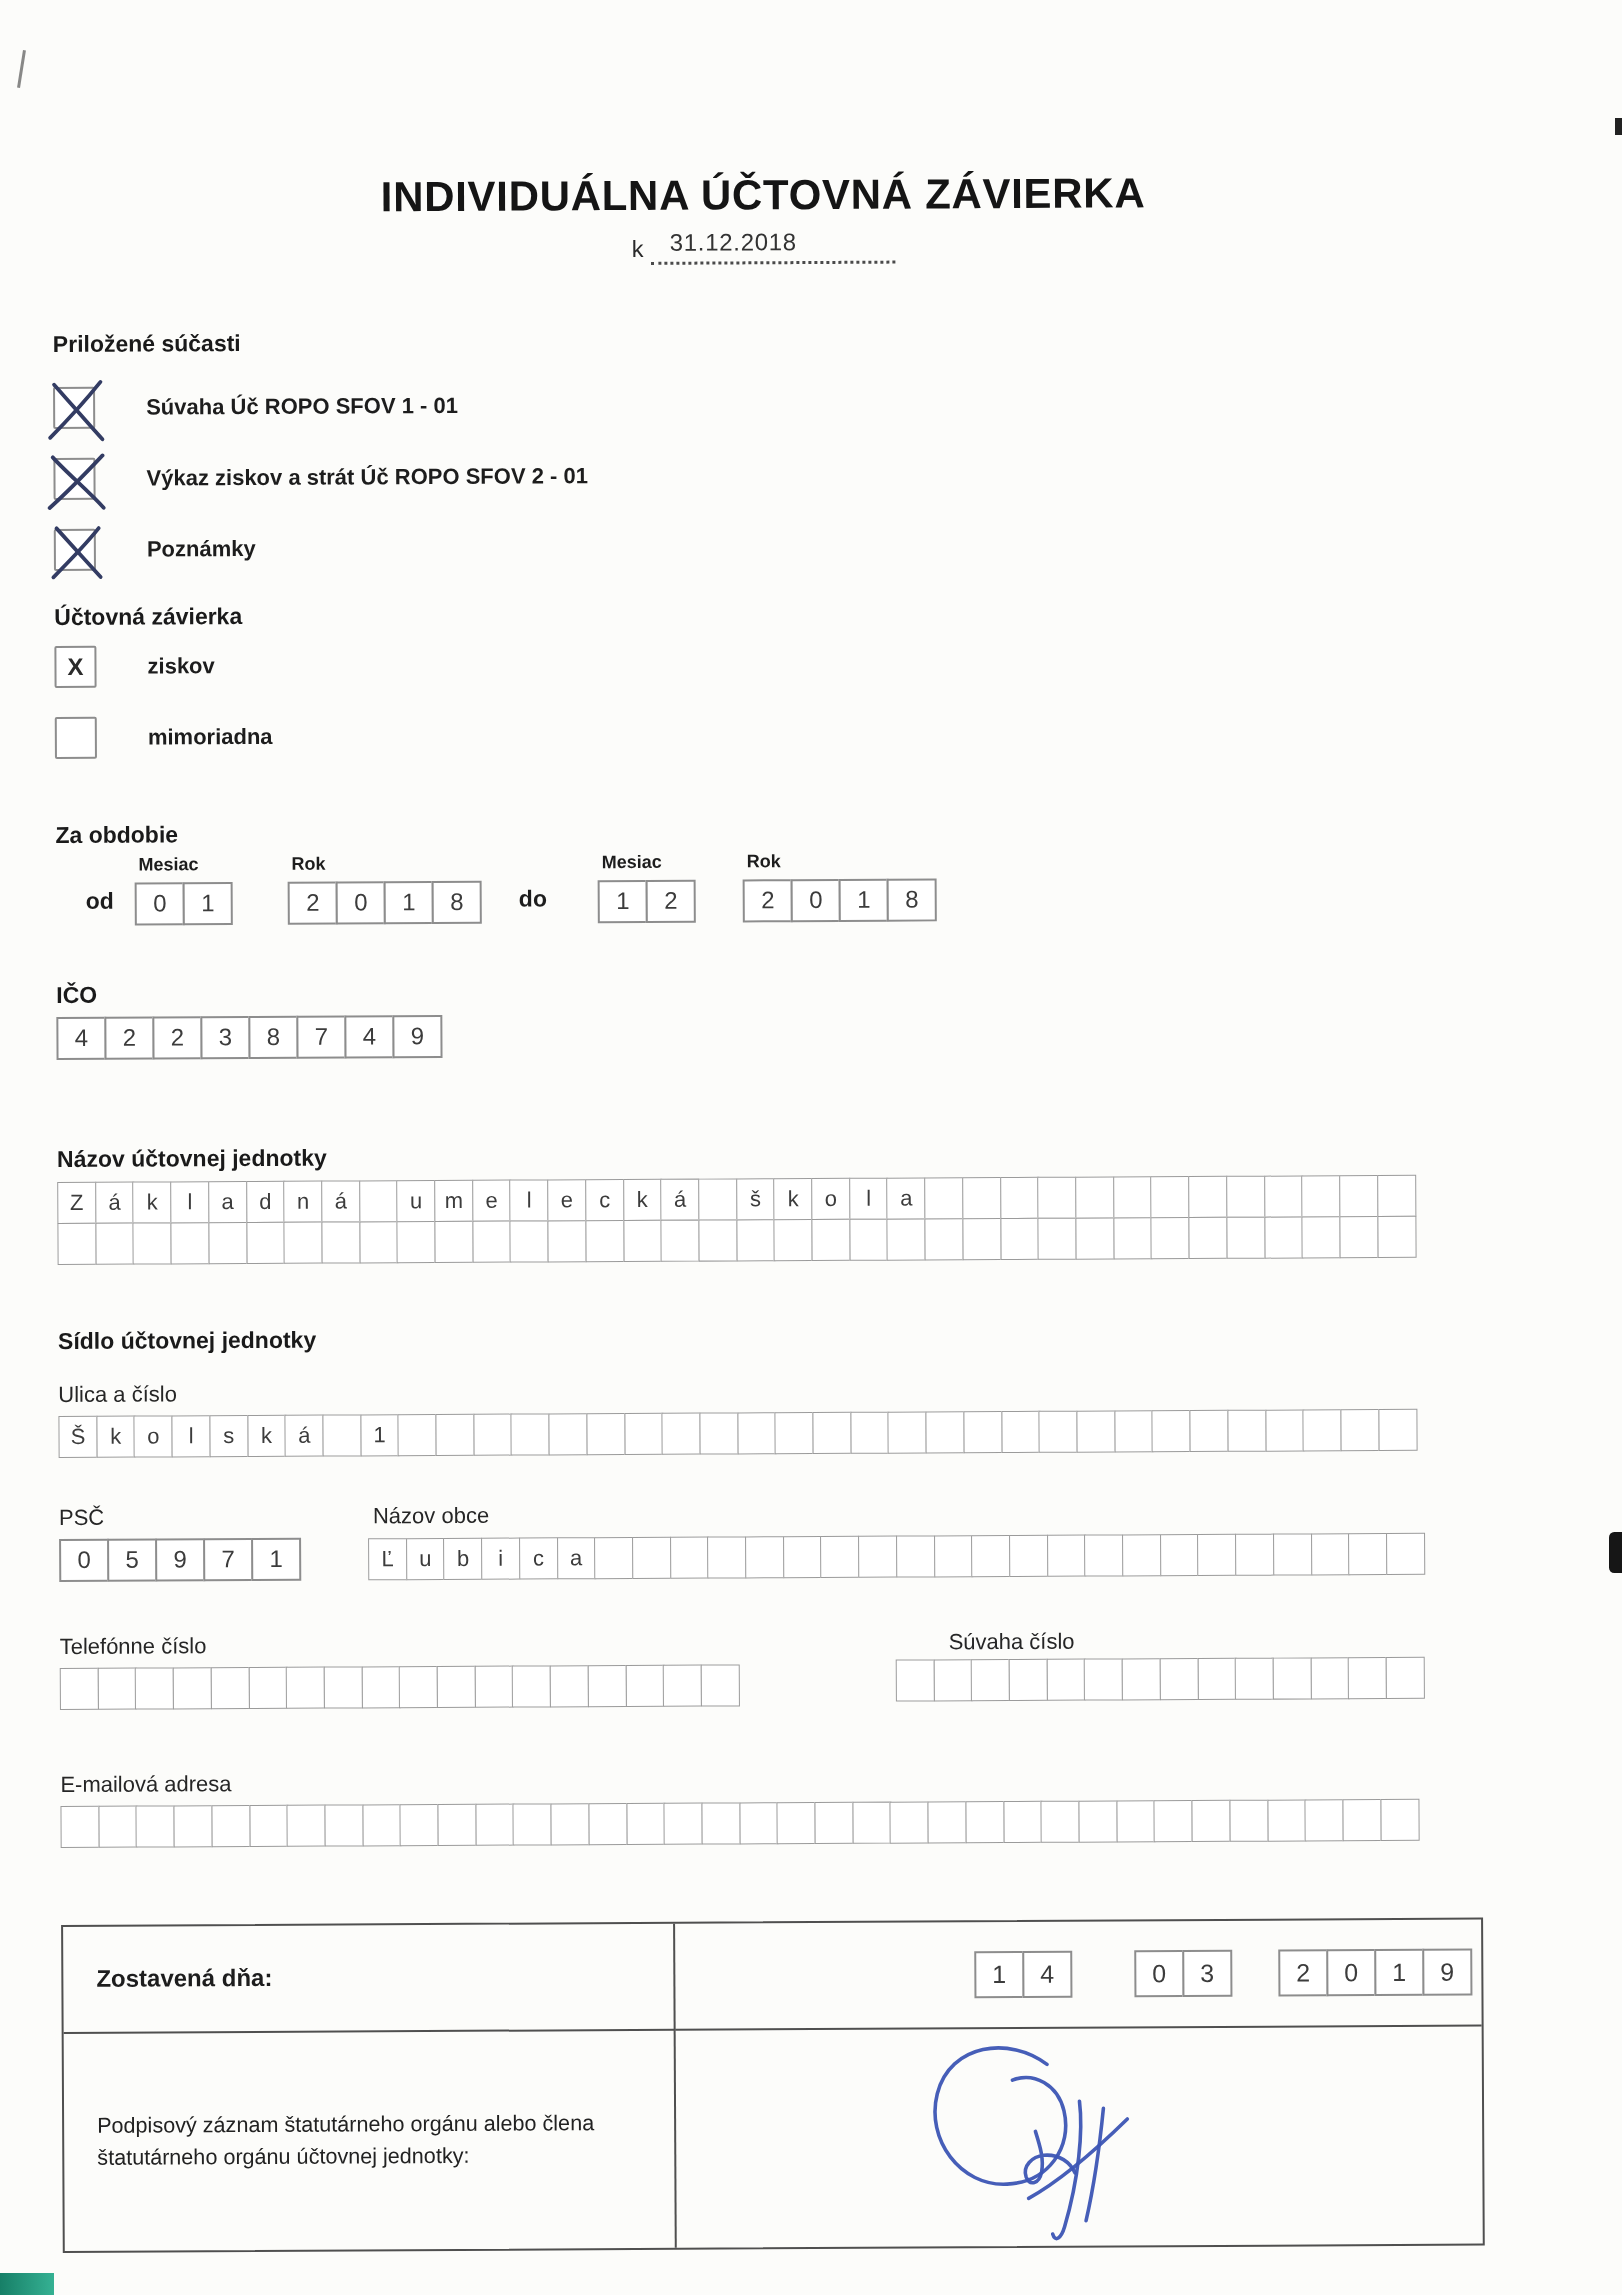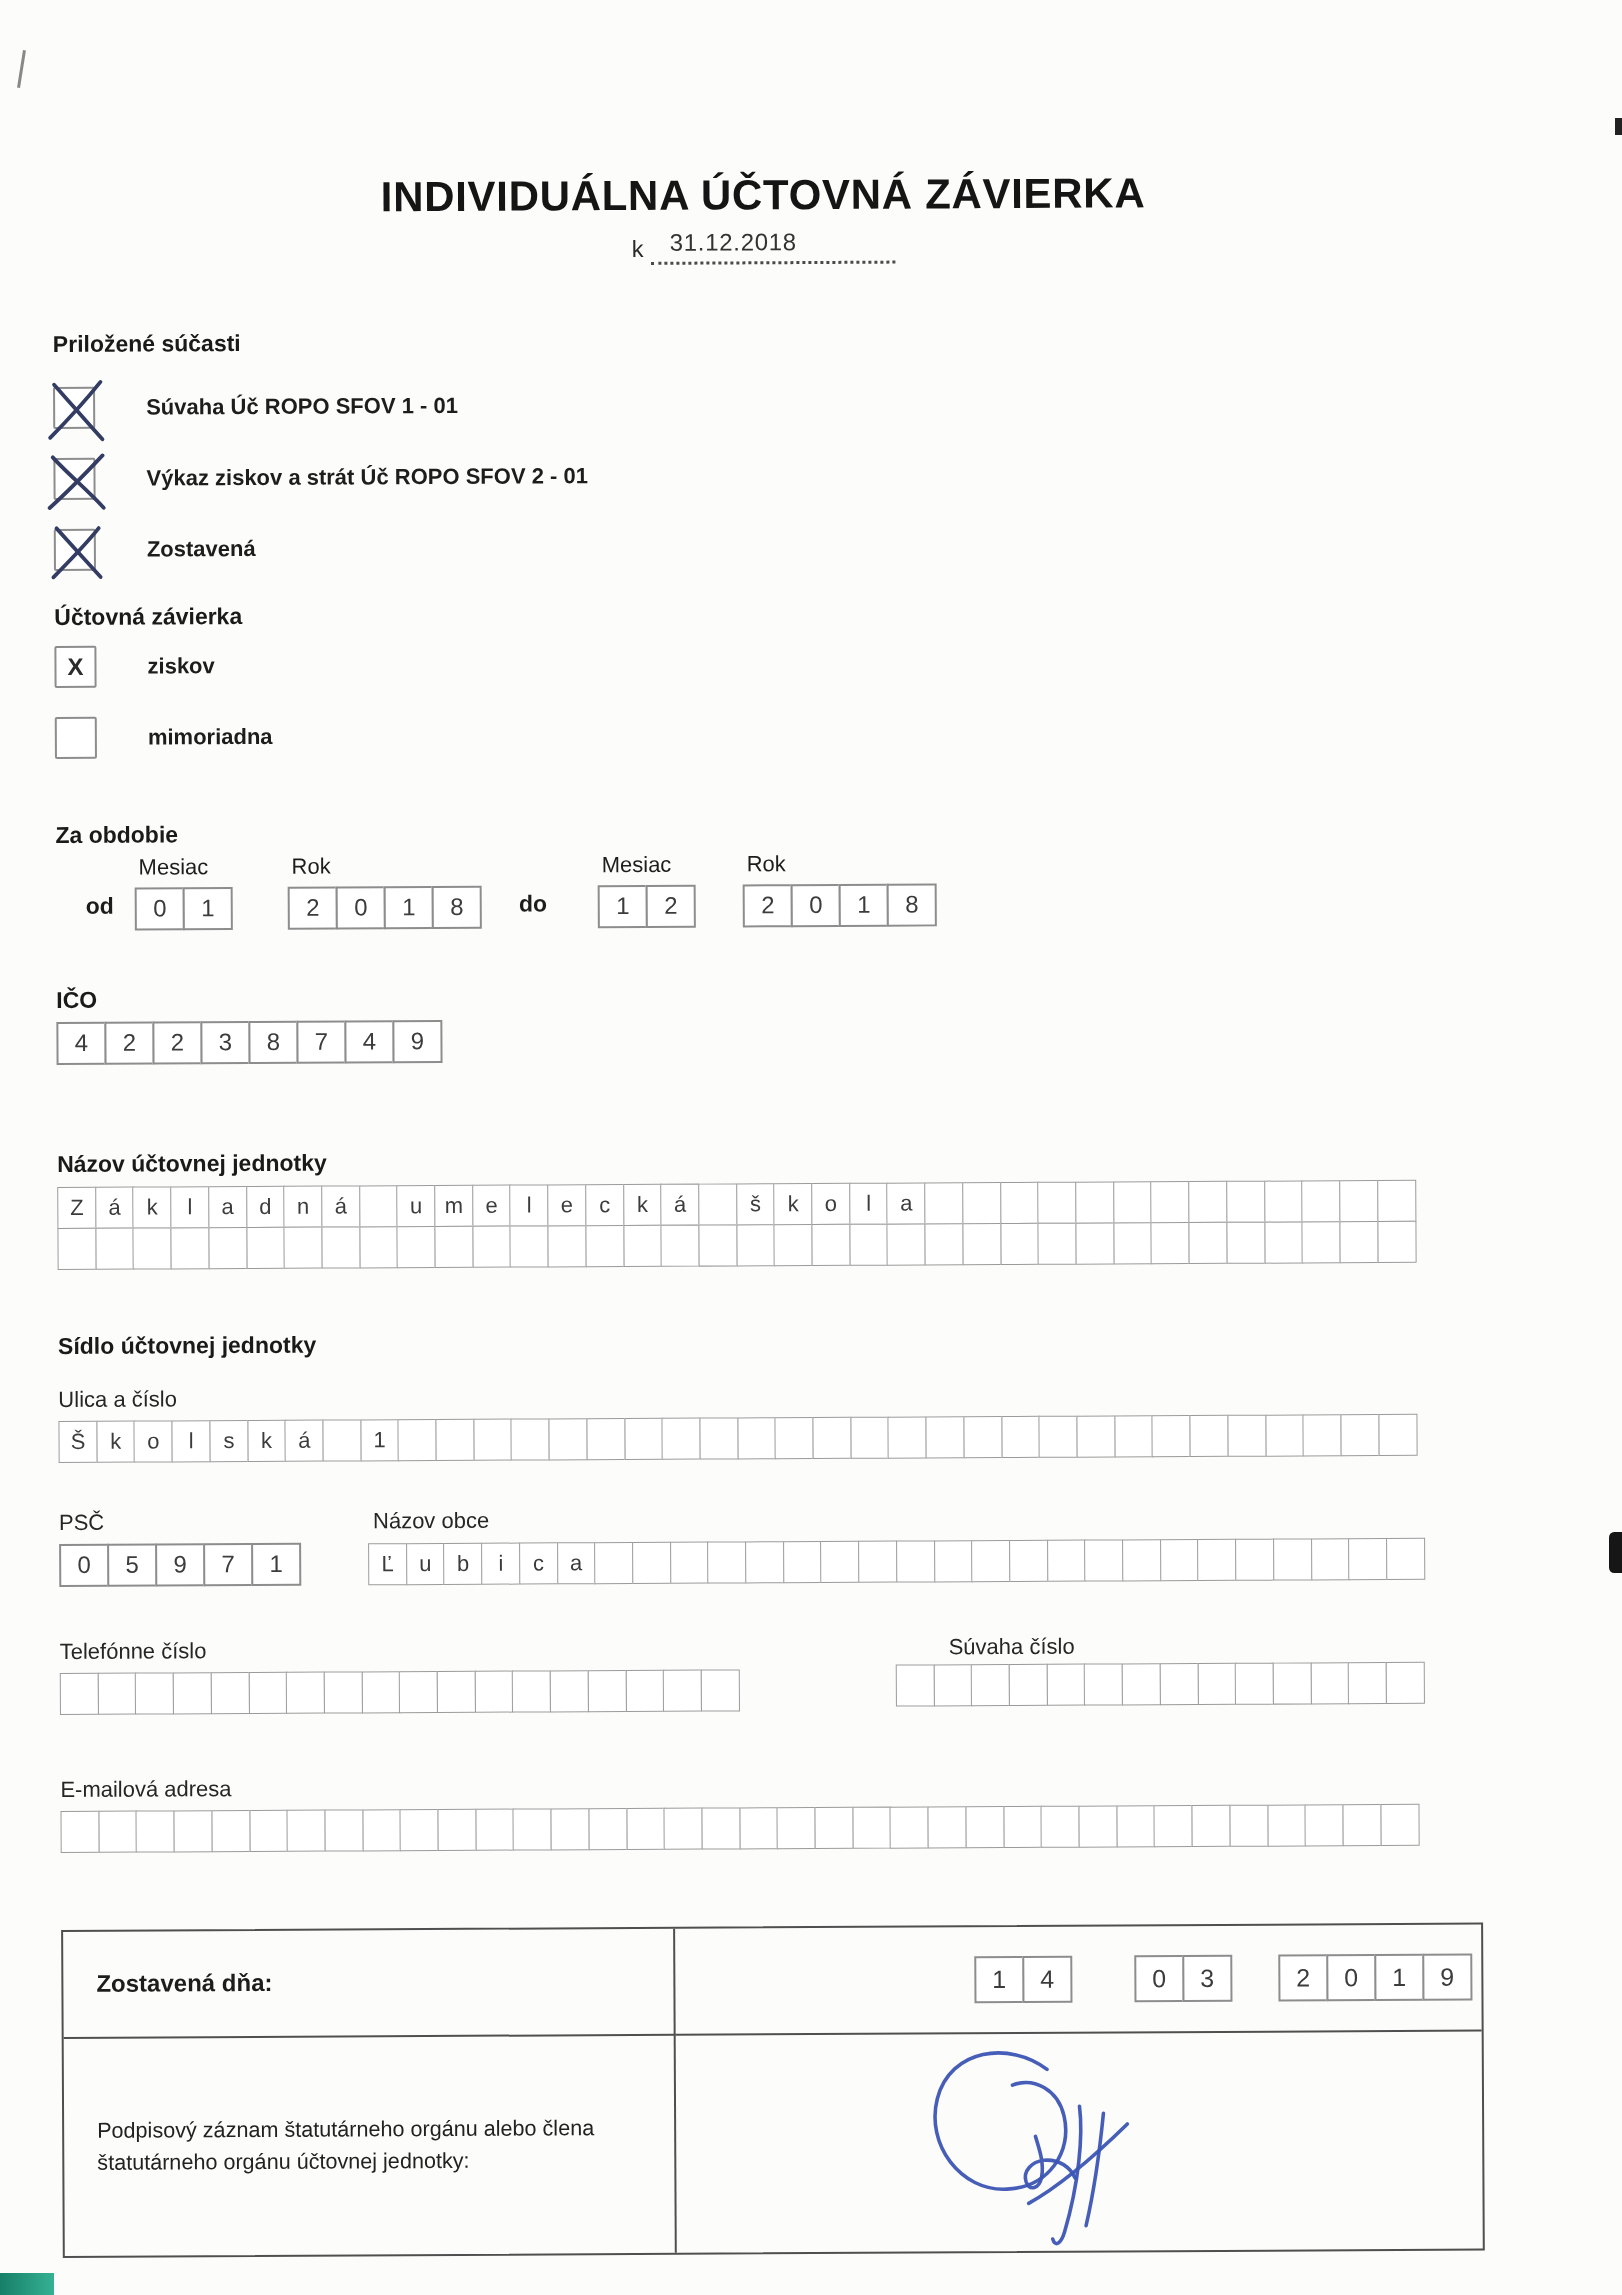--- a/index.html
+++ b/index.html
@@ -57,21 +57,21 @@
     width:39px; height:42px; border:1.3px solid #9b9b9b; margin-left:-1.3px; background:#fff;
     display:flex; align-items:center; justify-content:center;
     font-size:22px; color:#3c3c3c;
   }
   .chargrid .cell:first-child { margin-left:0; }
   .gridstack .chargrid + .chargrid { margin-top:-1.3px; }
 
   
   .period-row { display:flex; align-items:flex-end; margin-top:6.5px; padding-left:30px; }
   .fcol { display:flex; flex-direction:column; }
-  .fcol .flabel { font-size:22px; font-weight:normal; margin:0 0 6.5px 3.9px; }
+  .fcol .flabel { font-size:18px; font-weight:bold; margin:0 0 6.5px 3.9px; }
   .odlabel { font-size:23px; font-weight:bold; margin:0 0 10.5px 0; }
   .m-od { margin-right:21px; }
   .m-rok1 { margin-left:55px; }
   .m-do { margin-left:37px; margin-right:51px; }
   .m-rok2 { margin-left:47px; }
 
   .sec-attach-h { margin-top:63px; }
   .sec-closing-h { margin-top:33px; }
   .closing-row-first { margin-top:14.4px; }
   .sec-period-h { margin-top:63px; }
@@ -161,21 +161,21 @@
       <span class="check-label">Výkaz ziskov a strát Úč ROPO SFOV 2 - 01</span>
     </div>
 
     <div class="check-row">
       <span class="checkbox">
         <svg class="handx" viewBox="0 0 64 64">
           <path d="M8,4 C24,22 44,44 60,62"></path>
           <path d="M58,4 C42,24 20,46 4,62"></path>
         </svg>
       </span>
-      <span class="check-label">Zostavená</span>
+      <span class="check-label">Poznámky</span>
     </div>
 
     <div class="h sec-closing-h">Účtovná závierka</div>
 
     <div class="check-row closing-row-first">
       <span class="checkbox">
         <span class="printx">X</span>
       </span>
       <span class="check-label">ziskov</span>
     </div>

